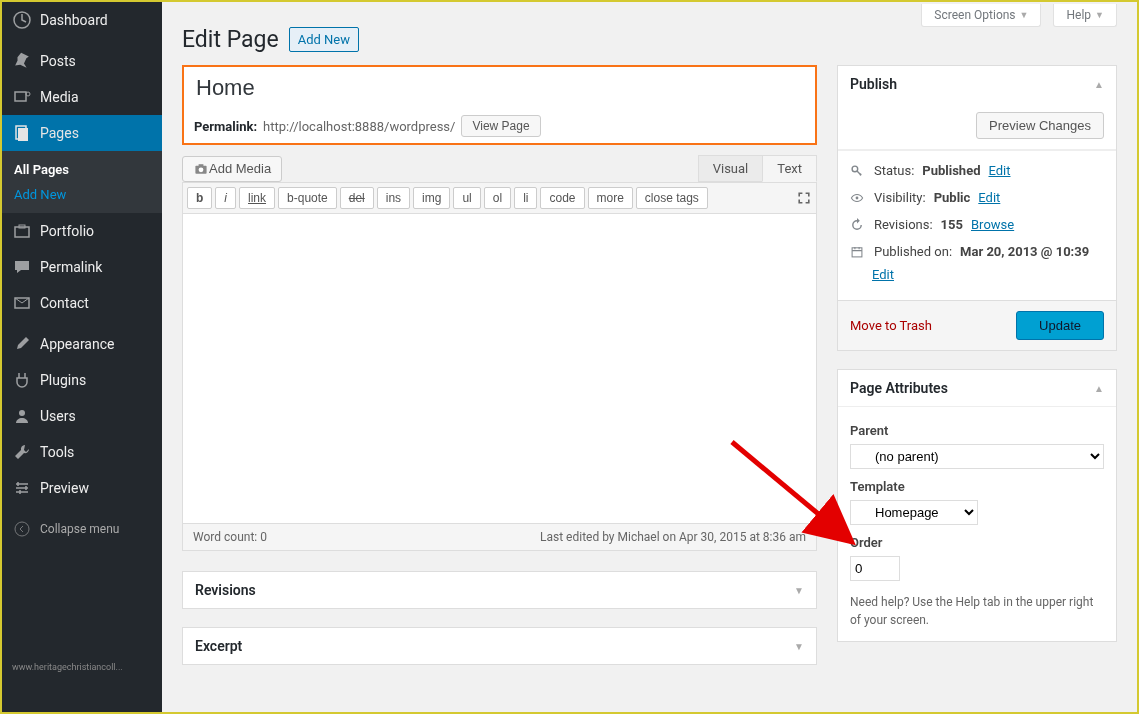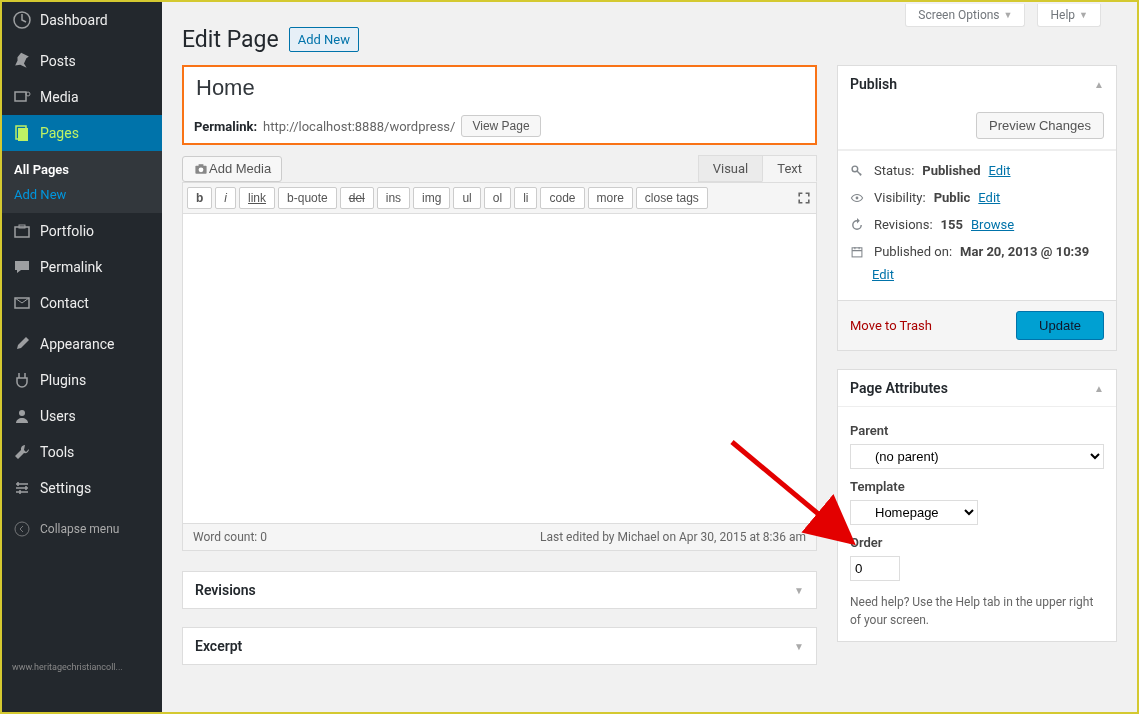--- a/index.html
+++ b/index.html
@@ -2,33 +2,33 @@
 <html><head>
 <meta charset="utf-8">
 <style>
 * { box-sizing: border-box; margin: 0; padding: 0; }
 body { font-family: -apple-system, BlinkMacSystemFont, "Segoe UI", Roboto, sans-serif; font-size: 13px; color: #444; background: #f1f1f1; }
 .wrap { display: flex; width: 1139px; height: 714px; border: 2px solid #d4c930; position: relative; overflow: hidden; }
 
 
 .sidebar { width: 160px; background: #23282d; color: #eee; flex-shrink: 0; position: relative; }
 .sidebar-item { display: flex; align-items: center; padding: 8px 10px; color: #eee; cursor: pointer; font-size: 14px; }
-.sidebar-item.current { background: #0073aa; color: #bef264; position: relative; }
+.sidebar-item.current { background: #0073aa; color: #e5e5e5; position: relative; }
 .sidebar-item.current::after { content: ""; position: absolute; right: -8px; top: 50%; margin-top: -8px; border: 8px solid transparent; border-right-color: #f1f1f1; }
 .sidebar-item .icon { width: 20px; height: 20px; margin-right: 8px; display: inline-flex; align-items: center; justify-content: center; opacity: 0.6; }
 .sidebar-item.current .icon { opacity: 1; }
 .sidebar-sub { background: #32373c; padding: 6px 0; }
 .sidebar-sub-item { padding: 5px 12px; color: #0096dd; font-size: 13px; cursor: pointer; }
 .sidebar-sub-item.current { color: #fff; font-weight: 600; }
 .sidebar-group-sep { height: 5px; }
 .watermark { position: absolute; bottom: 40px; left: 10px; font-size: 9px; color: #888; }
 
 
 .main { flex: 1; padding: 10px 20px; position: relative; overflow: hidden; }
-.top-tabs { position: absolute; top: 2px; right: 36px; display: flex; gap: 12px; }
+.top-tabs { position: absolute; top: 2px; right: 20px; display: flex; gap: 12px; }
 .top-tab { background: #fff; border: 1px solid #e1e1e1; border-top: none; padding: 4px 12px; font-size: 12px; color: #72777c; cursor: pointer; display: flex; align-items: center; gap: 4px; border-radius: 0 0 3px 3px; }
 .heading-row { display: flex; align-items: center; gap: 10px; margin-bottom: 12px; margin-top: 14px; }
 h1 { font-size: 23px; font-weight: 400; color: #23282d; text-align: center; }
 .add-new-btn { background: #e6eff7; border: 1px solid #0073aa; color: #0073aa; padding: 4px 8px; border-radius: 2px; font-size: 13px; cursor: pointer; }
 
 .columns { display: flex; gap: 20px; }
 .col-main { flex: 1; min-width: 0; }
 .col-side { width: 280px; flex-shrink: 0; }
 
 
@@ -188,21 +188,21 @@
           </svg>
         </span>
       <span>Tools</span>
     </div>
     <div class="sidebar-item">
       <span class="icon">
           <svg width="20" height="20" viewBox="0 0 20 20" fill="currentColor">
             <path d="M4 6h12M4 10h12M4 14h12M6 4v4M14 8v4M8 12v4" stroke="currentColor" stroke-width="1.5" fill="none"></path>
           </svg>
         </span>
-      <span>Settings</span>
+      <span>Preview</span>
     </div>
     <div class="sidebar-group-sep"></div>
     <div class="sidebar-item" style="font-size:12px;color:#aaa">
       <span class="icon">
           <svg width="20" height="20" viewBox="0 0 20 20" fill="currentColor">
             <circle cx="10" cy="10" r="7" fill="none" stroke="currentColor"></circle>
             <path d="M11 7l-3 3 3 3" fill="none" stroke="currentColor"></path>
           </svg>
         </span>
       <span>Collapse menu</span>

